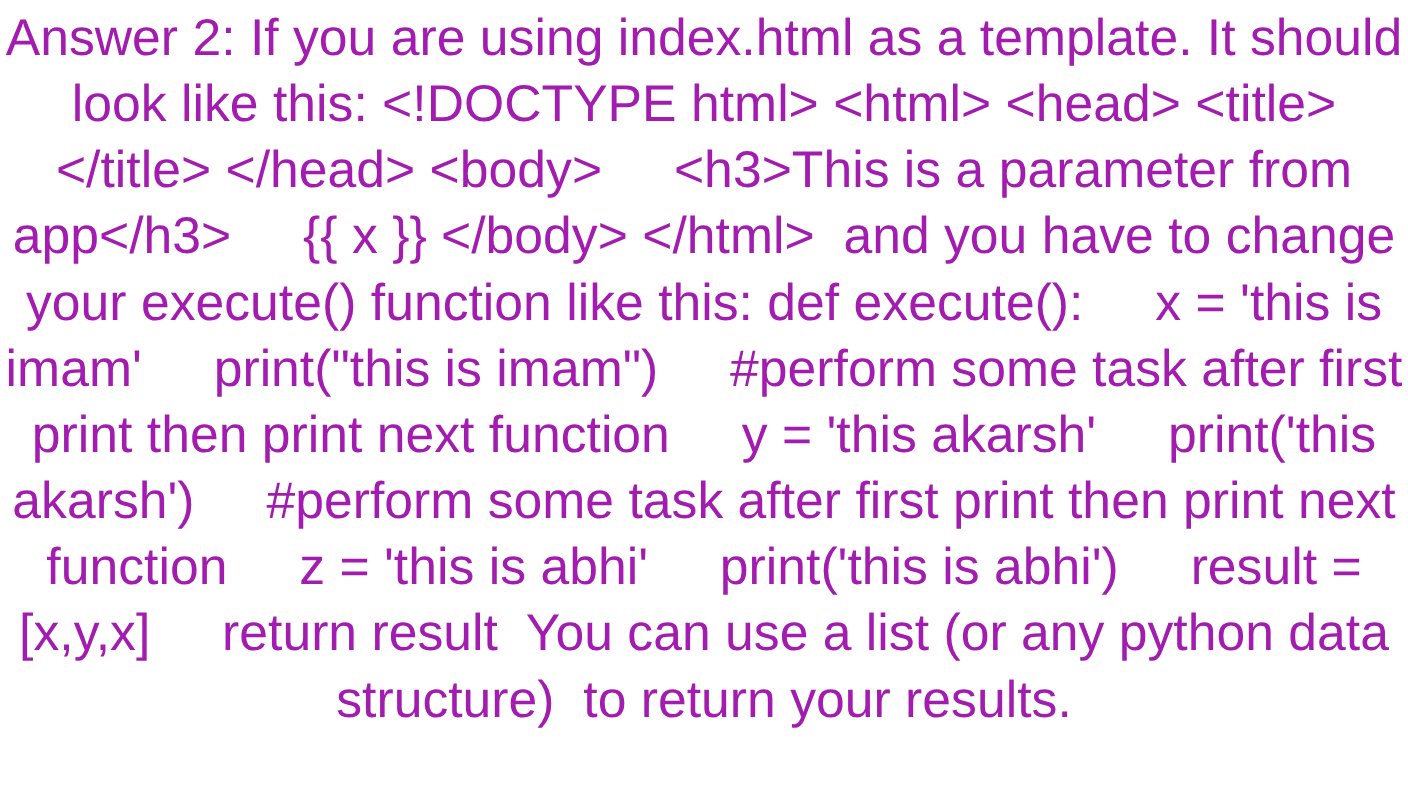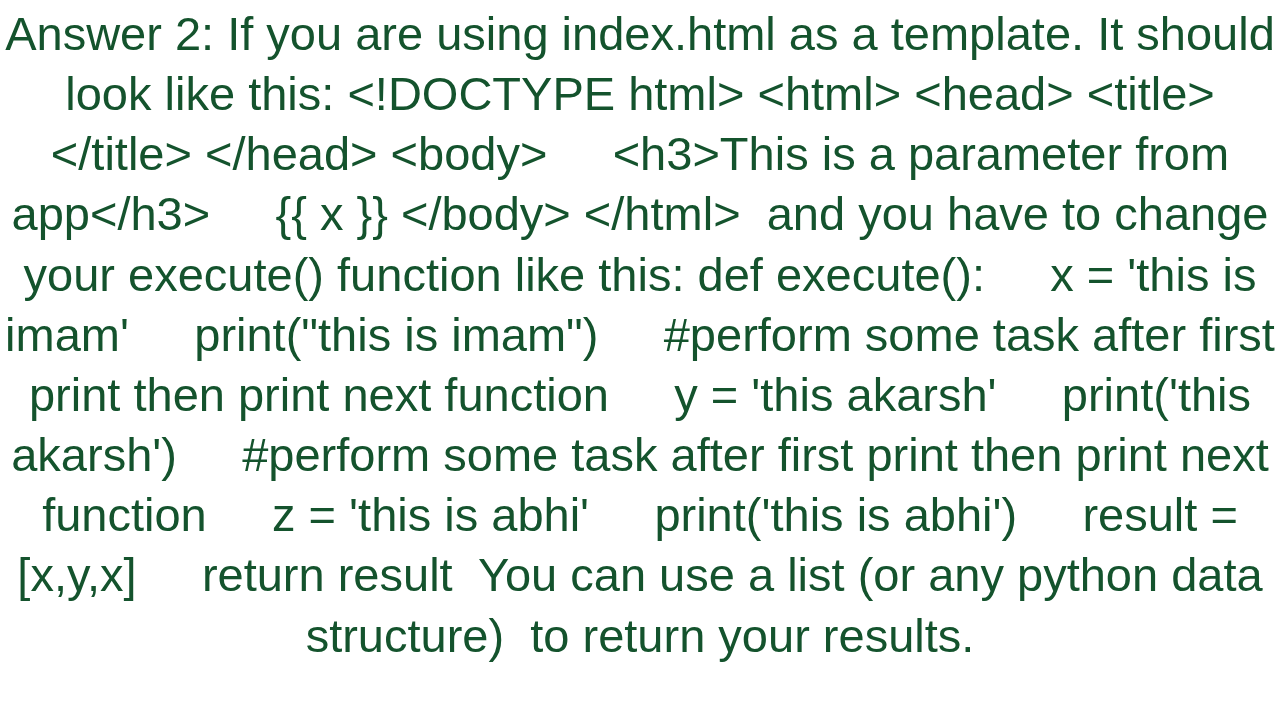--- a/index.html
+++ b/index.html
@@ -7,21 +7,21 @@
     padding: 0;
     width: 1280px;
     height: 720px;
     overflow: hidden;
     background: #ffffff;
   }
   .content {
     font-family: Arial, Helvetica, sans-serif;
     font-size: 47px;
     line-height: 1.28;
-    color: #14532d;
+    color: #a21caf;
     text-align: center;
     white-space: pre-wrap;
     word-break: break-word;
     padding-top: 4px;
   }
 </style>
 </head>
 <body>
 
 <div class="content">Answer 2: If you are using index.html as a template. It should look like this: &lt;!DOCTYPE html&gt; &lt;html&gt; &lt;head&gt; &lt;title&gt;&lt;/title&gt; &lt;/head&gt; &lt;body&gt;     &lt;h3&gt;This is a parameter from app&lt;/h3&gt;     {{ x }} &lt;/body&gt; &lt;/html&gt;  and you have to change your execute() function like this: def execute():     x = 'this is imam'     print("this is imam")     #perform some task after first print then print next function     y = 'this akarsh'     print('this akarsh')     #perform some task after first print then print next function     z = 'this is abhi'     print('this is abhi')     result = [x,y,x]     return result  You can use a list (or any python data structure)  to return your results.</div>

